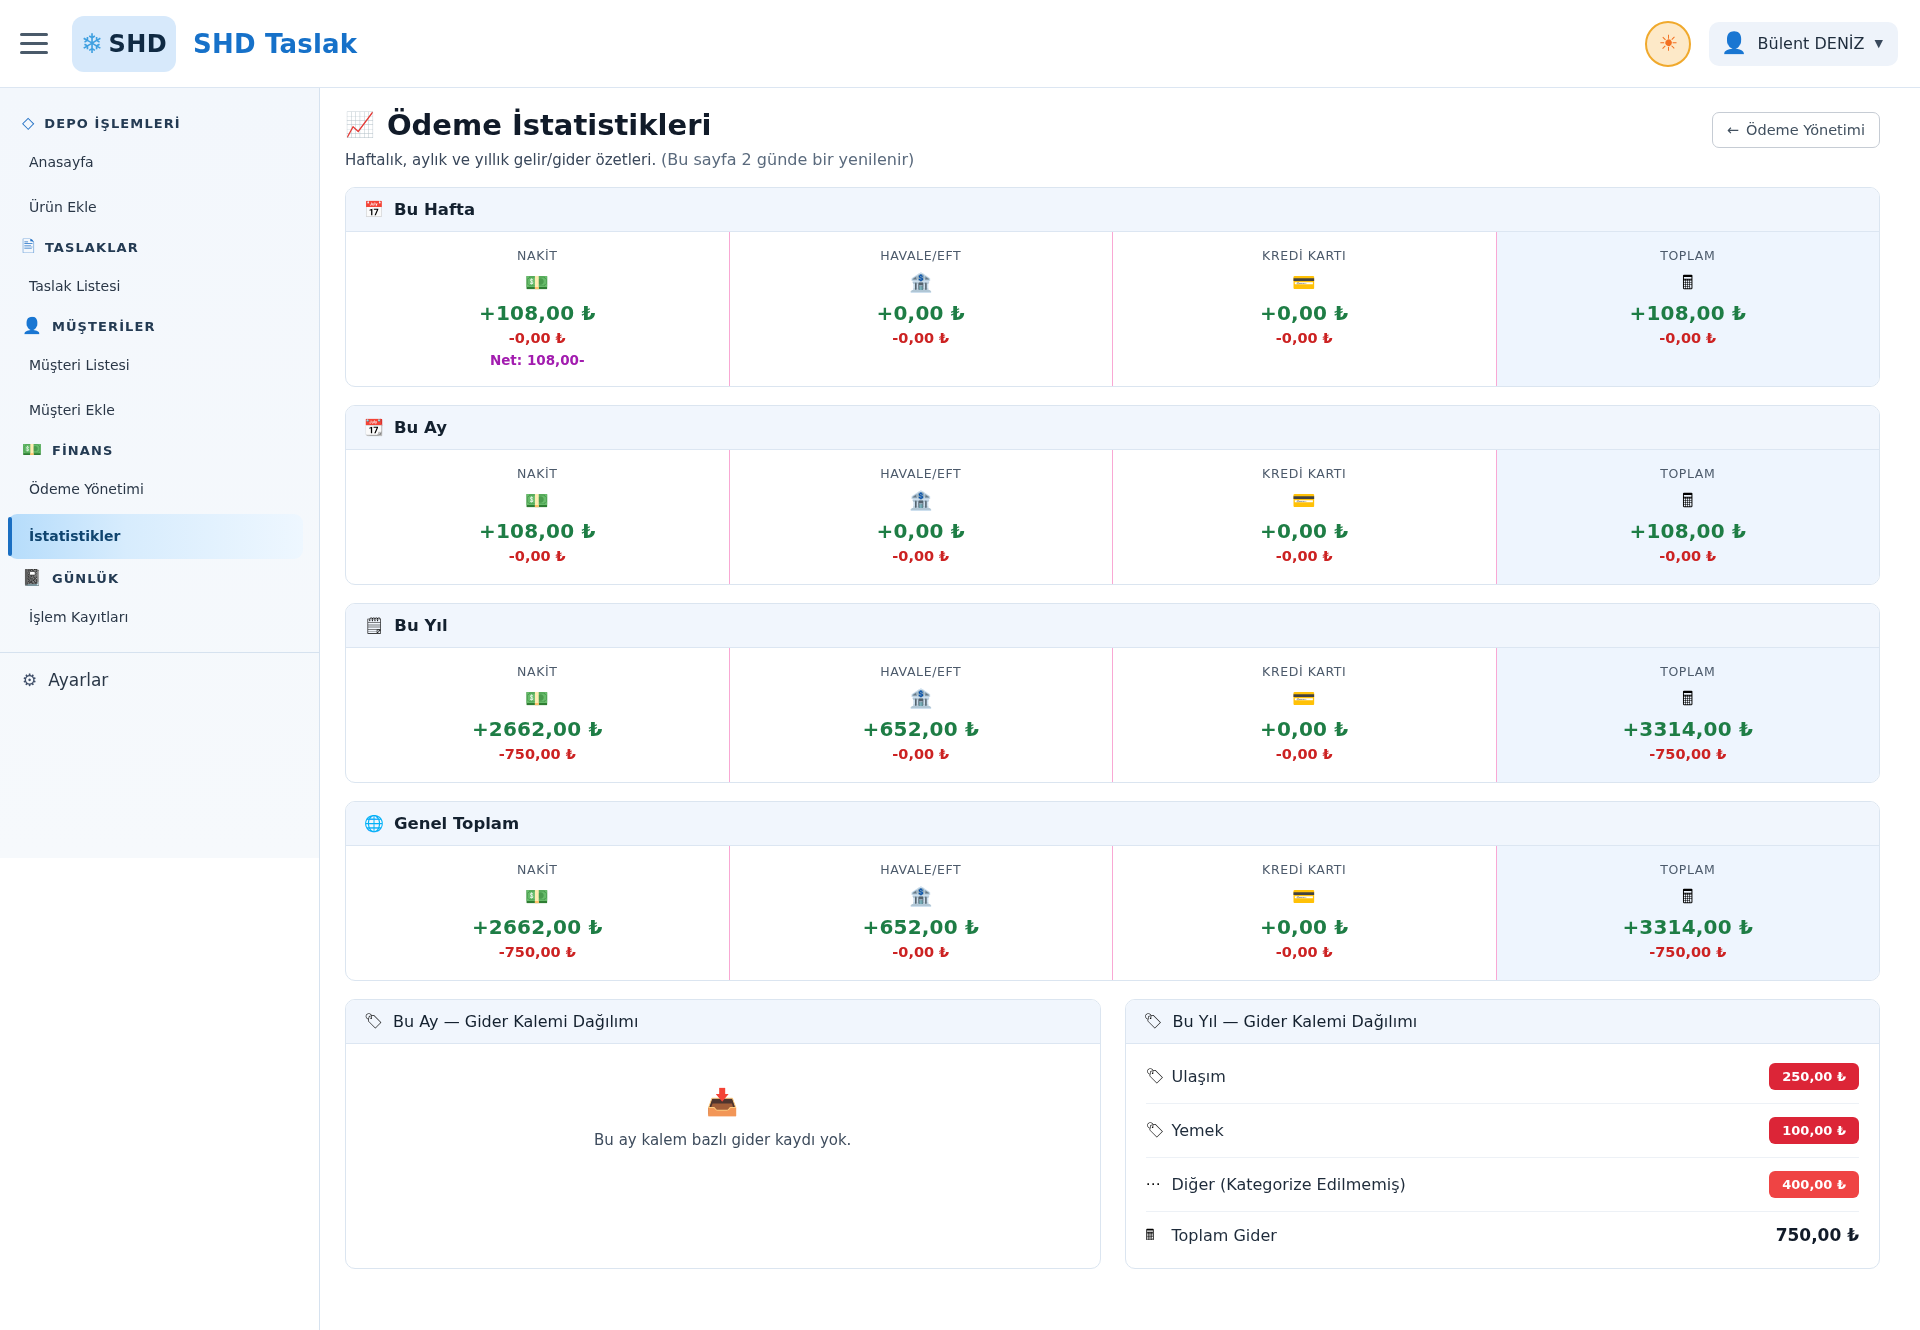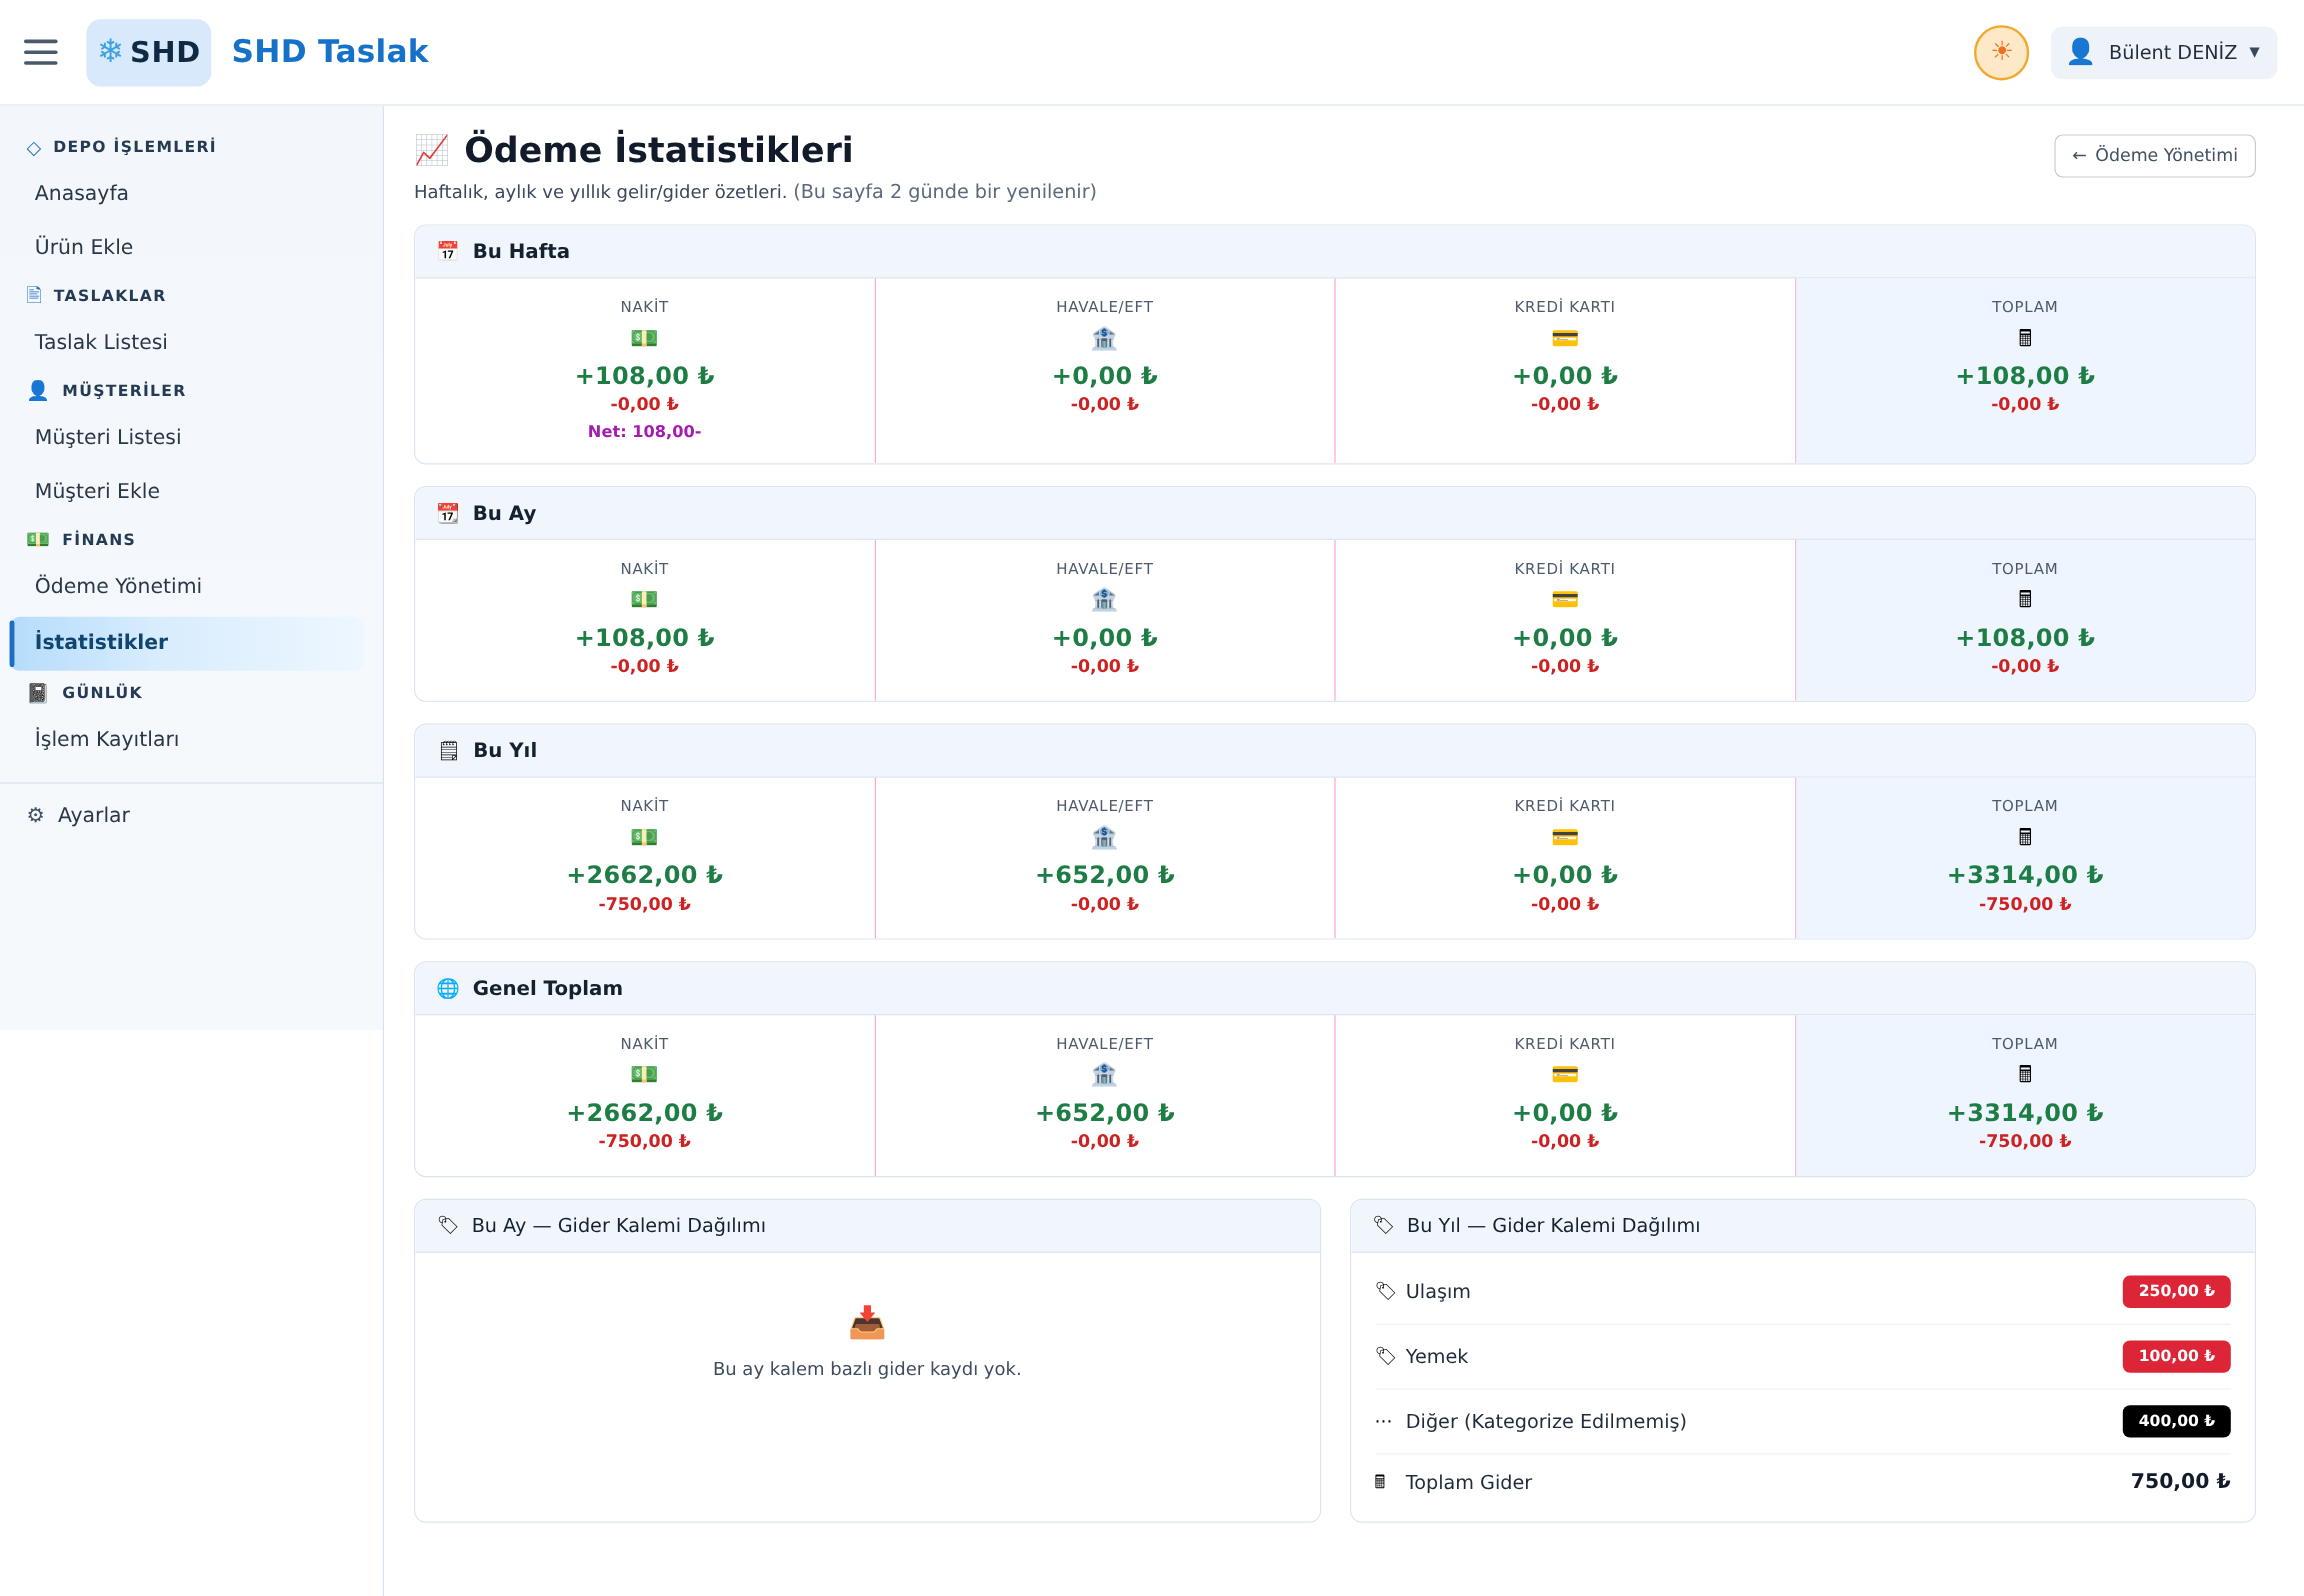--- a/index.html
+++ b/index.html
@@ -76,21 +76,21 @@
     display: flex; align-items: center; gap: 10px;
     padding: 8px 0 8px 22px; height: 34px;
   }
   .side-group .gi { font-size: 16px; line-height: 1; color: #1f6fc4; }
   .side-group .gt {
     font-size: 13px; font-weight: 700; letter-spacing: 1.1px;
     color: #243b53; text-transform: uppercase;
   }
   .side-link {
     display: block; padding: 11px 22px 11px 29px;
-    font-size: 17px; color: #2a3747; cursor: pointer;
+    font-size: 14px; color: #2a3747; cursor: pointer;
     line-height: 23px;
   }
   .side-link.active {
     position: relative;
     margin: 2px 16px 2px 8px;
     padding-left: 21px;
     border-radius: 9px;
     background: linear-gradient(90deg,#b5dcfb 0%, #d7ecfd 40%, #eef7ff 100%);
     color: #10456f; font-weight: 700;
   }
@@ -188,21 +188,21 @@
   }
   .exp-row + .exp-row { border-top: 1px solid #edf1f6; }
   .exp-row .ri { width: 26px; font-size: 15px; line-height: 1; }
   .exp-row .rl { font-size: 16px; color: #1e2b3a; }
   .badge {
     margin-left: auto; border-radius: 6px; color: #ffffff;
     font-size: 13px; font-weight: 700; padding: 6px 13px; min-width: 76px;
     text-align: center;
   }
   .badge.red { background: #dc2537; }
-  .badge.gray { background: #000000; }
+  .badge.gray { background: #ef4444; }
   .exp-row.total { border-top: 1px solid #edf1f6; }
   .exp-row.total .rl { font-weight: 400; }
   .total-val { margin-left: auto; font-size: 17px; font-weight: 700; color: #111b29; }
 </style>
 </head>
 <body>
 
 <div class="topbar">
   <div class="hamburger">
     <span></span>

